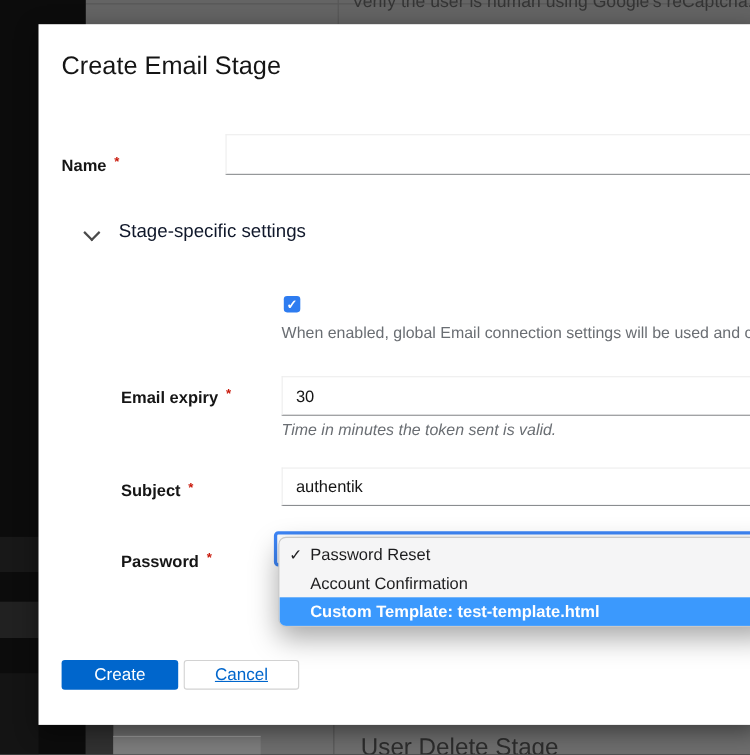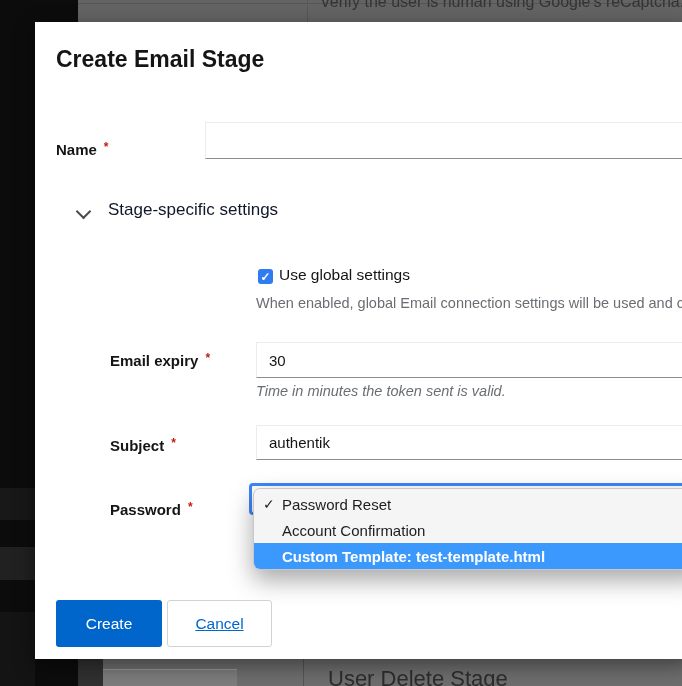--- a/index.html
+++ b/index.html
@@ -17,21 +17,21 @@
   .bottom-divider{position:absolute;left:303px;top:659px;width:1px;height:27px;background:#565656;}
   .bg-bottom-text{position:absolute;left:328px;top:666px;font-size:22px;color:#2d2d2d;white-space:nowrap;}
   
   .sidebar{position:absolute;left:0;top:0;width:78px;height:686px;background:#0c0c0c;}
   .sb-block1{position:absolute;left:0;top:488px;width:35px;height:32px;background:#181818;}
   .sb-block2{position:absolute;left:0;top:547px;width:35px;height:33px;background:#212121;}
   .sb-block3{position:absolute;left:0;top:612px;width:35px;height:74px;background:#141414;}
   
   .modal{position:absolute;left:35px;top:22px;width:655px;height:637px;background:#fff;
          box-shadow:0 6px 20px rgba(0,0,0,.45);}
-  .m-title{position:absolute;left:21px;top:24px;font-size:23px;font-weight:700;color:#151515;}
+  .m-title{position:absolute;left:21px;top:24px;font-size:23px;font-weight:400;color:#151515;}
   .f-label{position:absolute;font-size:15px;font-weight:700;color:#151515;white-space:nowrap;}
   .req{color:#c9190b;font-size:12px;margin-left:7px;font-weight:700;vertical-align:4px;}
   .tinput{position:absolute;background:#fff;border:1px solid #ededed;border-bottom-color:#8a8d90;
          font-size:15px;color:#151515;padding:0 12px;box-sizing:border-box;outline:none;
          font-family:"Liberation Sans",sans-serif;}
   .name-label{left:21px;top:118px;}
   .name-input{left:170px;top:100px;right:-12px;height:37px;}
   .group-chevron{position:absolute;left:43px;top:184px;width:9px;height:9px;
                  border-right:2px solid #4a4a4a;border-bottom:2px solid #4a4a4a;transform:rotate(45deg);}
   .group-label{position:absolute;left:73px;top:178px;font-size:17px;color:#0f172a;}
@@ -47,21 +47,21 @@
   .subject-input{left:221px;top:403px;right:-12px;height:35px;}
   .template-label{left:75px;top:478px;}
   .select-focus{position:absolute;left:214px;top:461px;right:-12px;height:26px;background:#fff;
                 border:3px solid #3e86f7;border-radius:4px;}
   .menu{position:absolute;left:218px;top:466px;right:-14px;height:82px;background:#f5f5f6;
         border:1px solid #c8c8c8;border-radius:7px;box-shadow:0 10px 25px rgba(0,0,0,.35);
         padding:2px 0;box-sizing:border-box;overflow:hidden;}
   .menu-item{height:26px;display:flex;align-items:center;font-size:15px;color:#1d1d1f;padding-left:9px;}
   .menu-check{width:19px;font-size:14px;flex:none;}
   .menu-item.hl{color:#fff;font-weight:700;}
-  .footer-btn{position:absolute;top:578px;height:47px;border-radius:3px;font-size:15.5px;
+  .footer-btn{position:absolute;top:578px;height:27px;border-radius:3px;font-size:15.5px;
               display:flex;align-items:center;justify-content:center;box-sizing:border-box;
               font-family:"Liberation Sans",sans-serif;cursor:pointer;}
   .btn-create{left:21px;width:106px;color:#fff;border:none;}
   .btn-cancel{left:132px;width:105px;background:#fff;border:1px solid #d2d2d2;text-decoration:underline;}
 </style>
 </head>
 <body>
 
 <div class="screen">
 
@@ -89,21 +89,20 @@
       <span>Name</span><span class="req">*</span>
     </div>
     <input class="tinput name-input" value="" style="">
 
     <span class="group-chevron"></span>
     <div class="group-label">Stage-specific settings</div>
 
     <div class="checkbox" style="background: rgb(46, 124, 240);">
       <span>✓</span>
     </div>
-    <div class="cb-label">Use global settings</div>
     <div class="help help-global">When enabled, global Email connection settings will be used and con</div>
 
     <div class="f-label token-label">
       <span>Email expiry</span><span class="req">*</span>
     </div>
     <input class="tinput token-input" value="30" style="">
     <div class="help token-help">Time in minutes the token sent is valid.</div>
 
     <div class="f-label subject-label">
       <span>Subject</span><span class="req">*</span>

